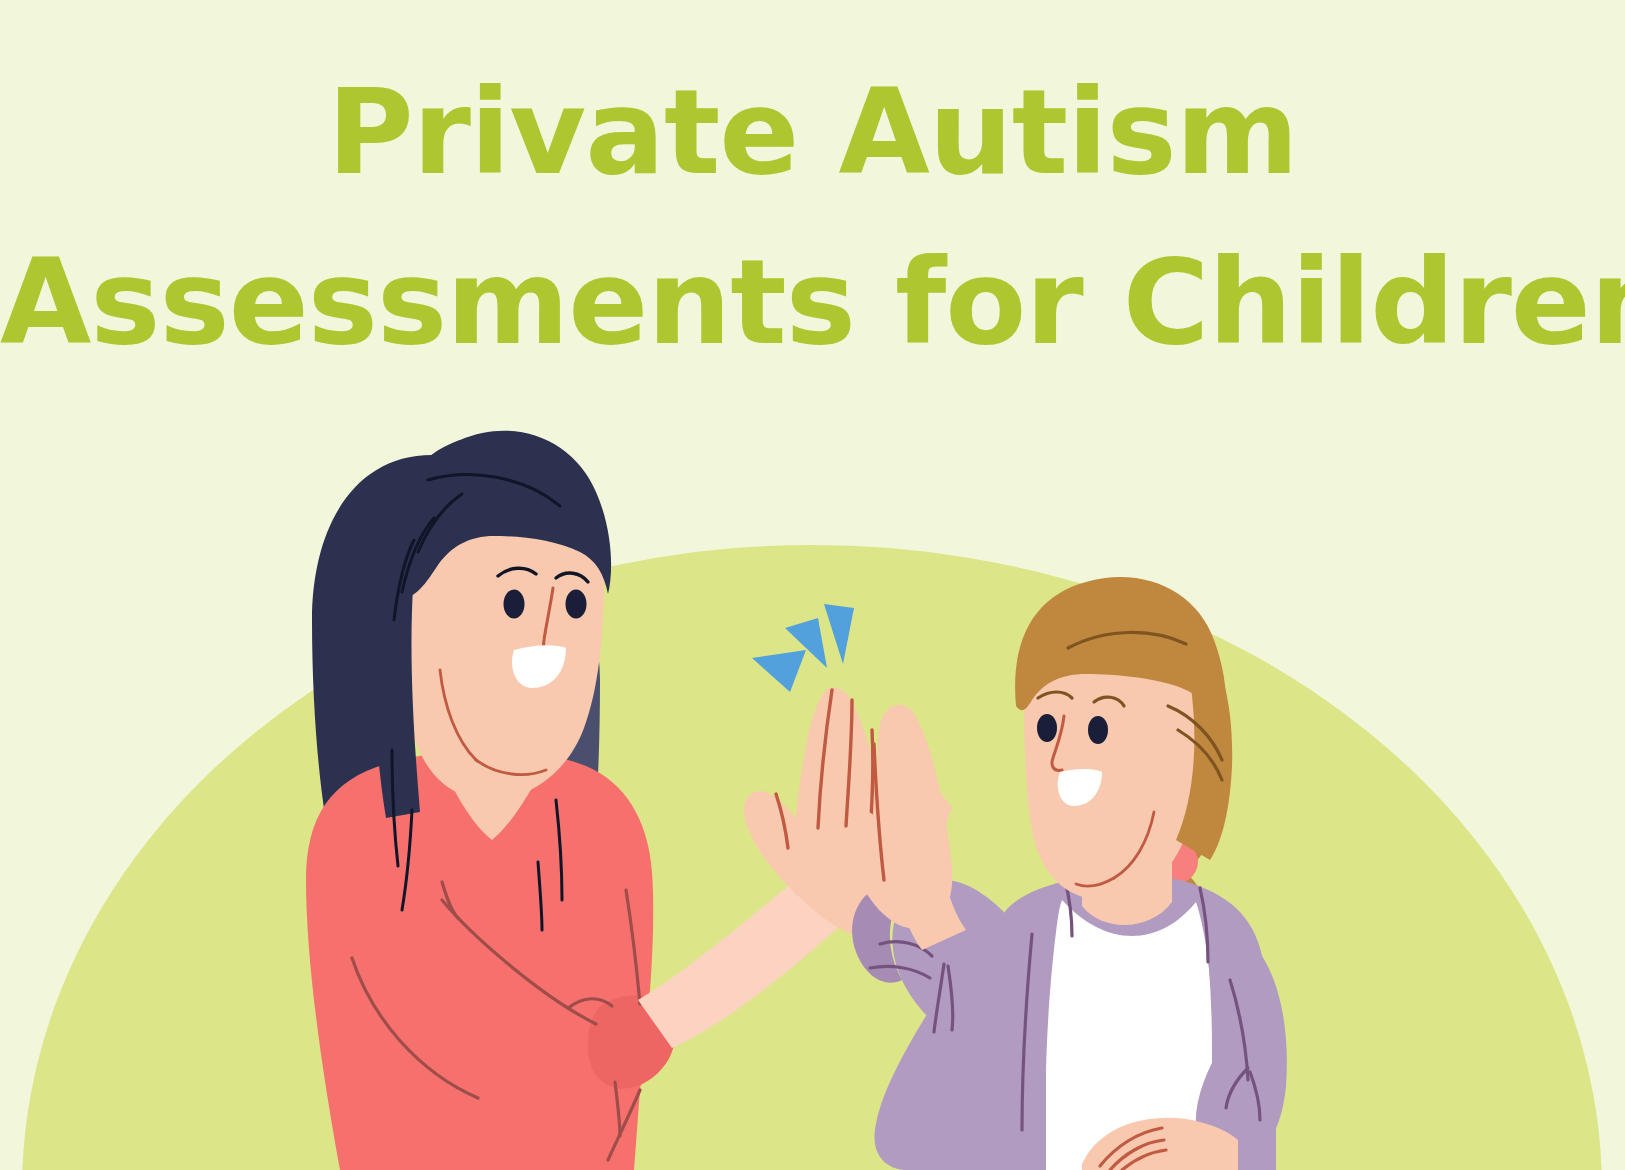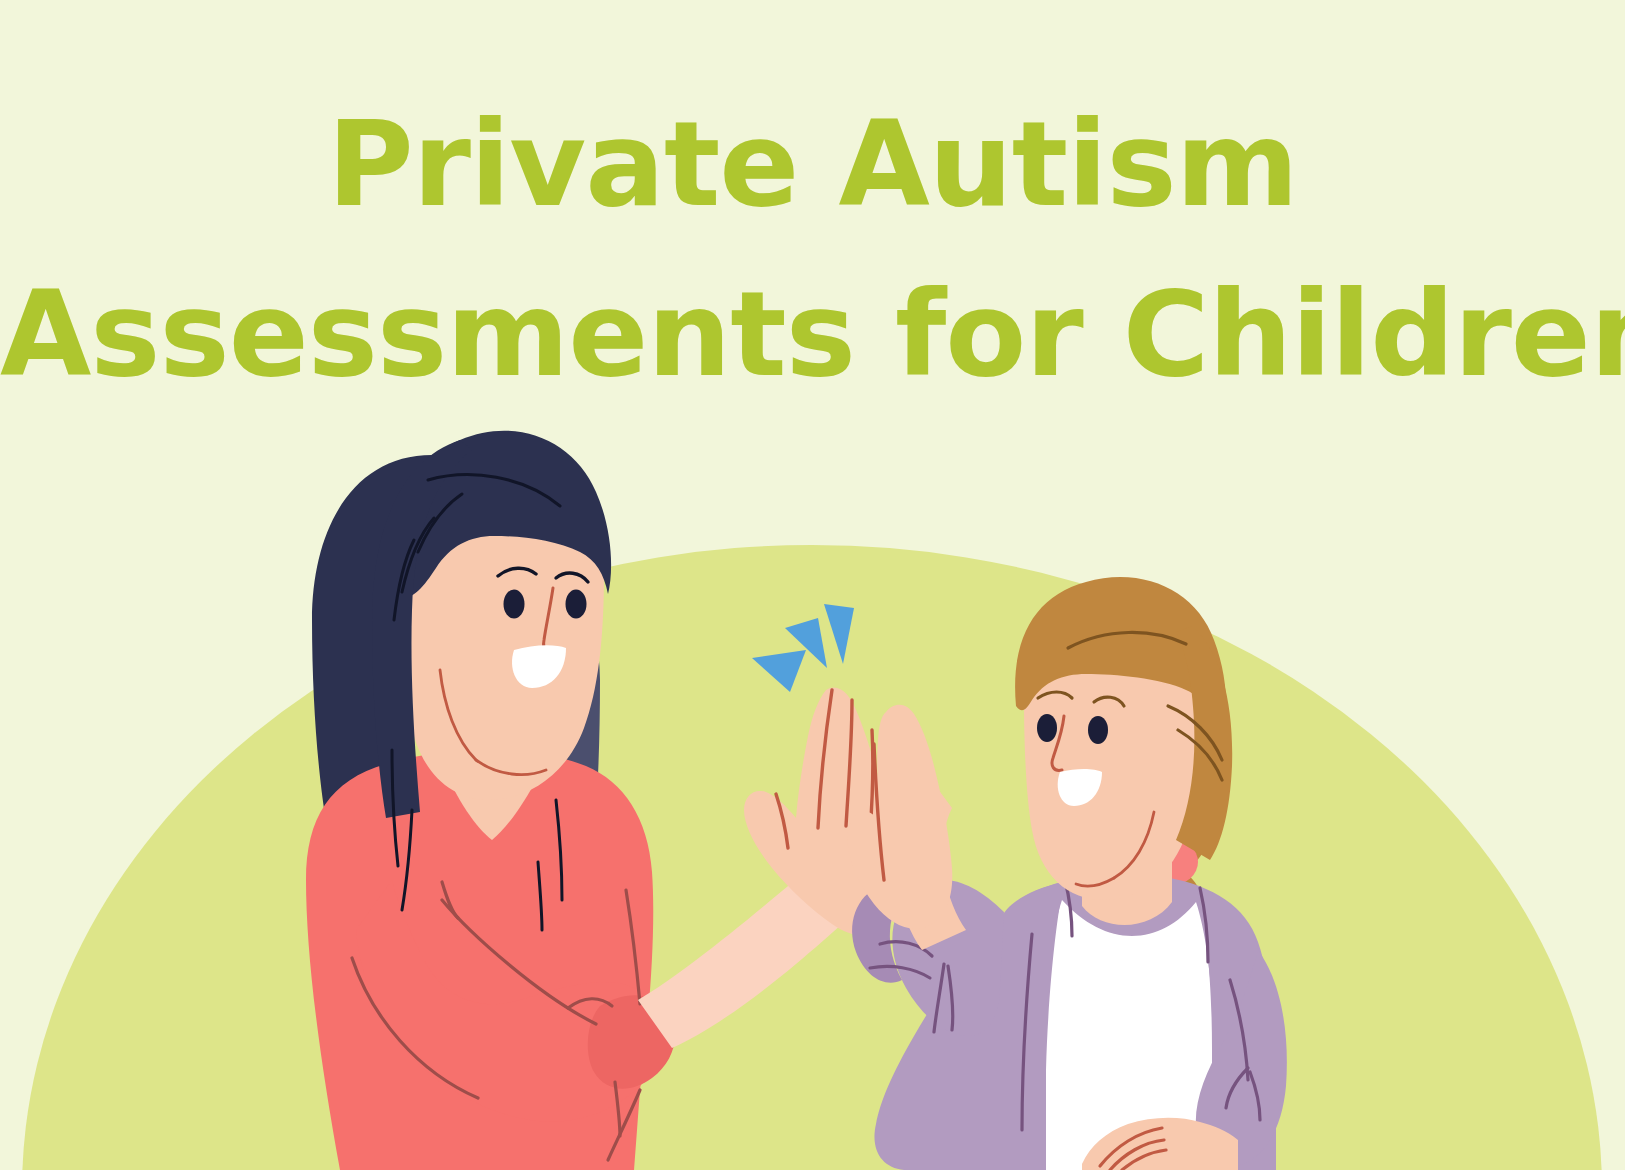--- a/index.html
+++ b/index.html
@@ -19,21 +19,21 @@
     inset: 0;
     background: #F2F6DA;
   }
   #title-block {
     position: absolute;
     top: 0;
     left: 0;
     width: 1625px;
     z-index: 5;
     text-align: center;
-    padding-top: 80px;
+    padding-top: 48px;
     box-sizing: border-box;
   }
   .title-line {
     font-family: "DejaVu Sans", "Liberation Sans", sans-serif;
     font-weight: 700;
     font-size: 118px;
     line-height: 1.44;
     letter-spacing: -1px;
     color: #AEC62F;
     white-space: nowrap;

